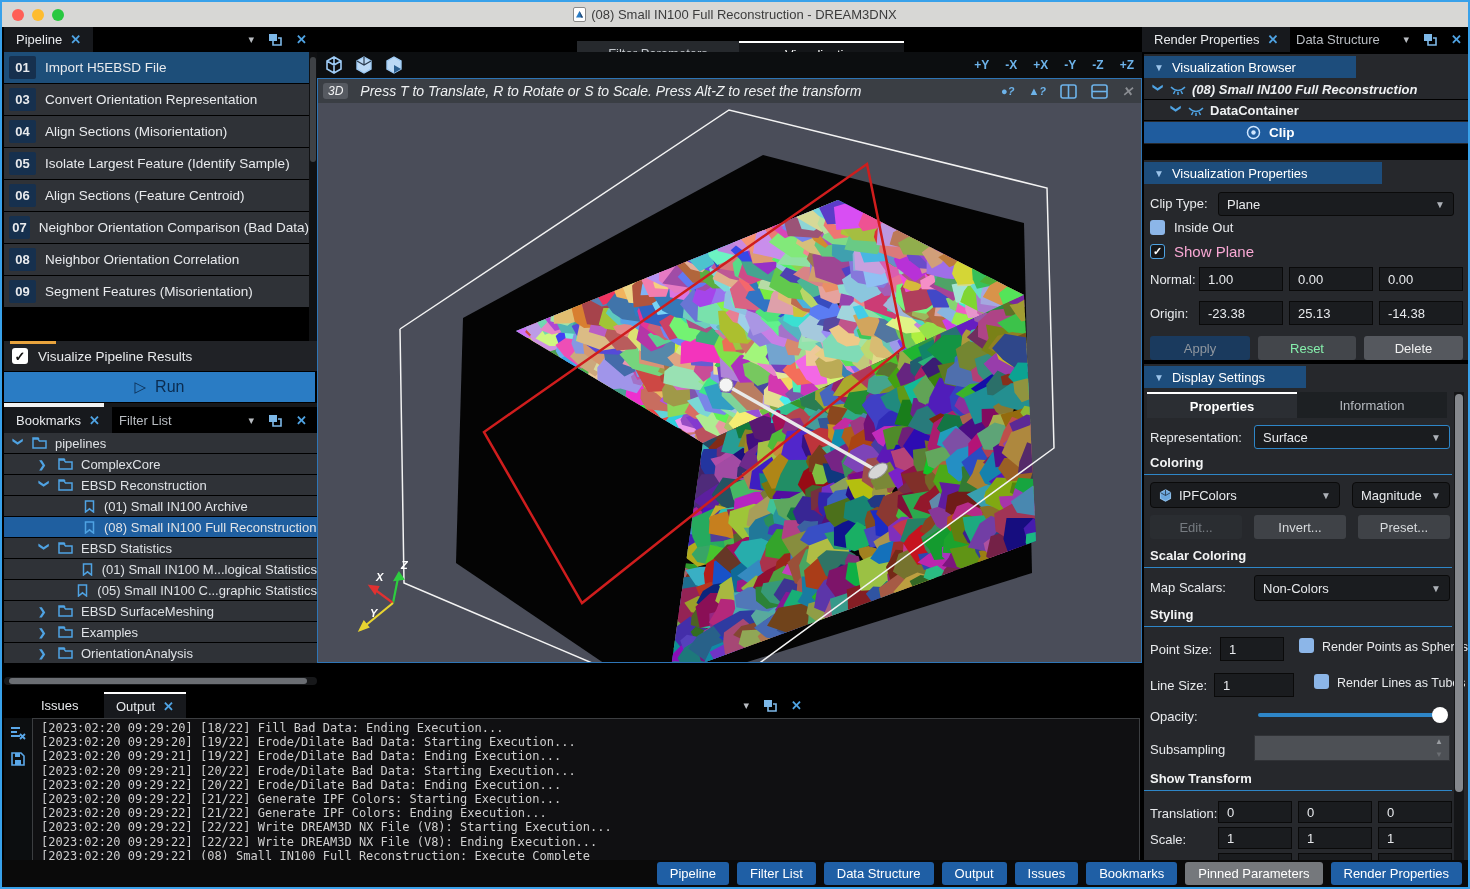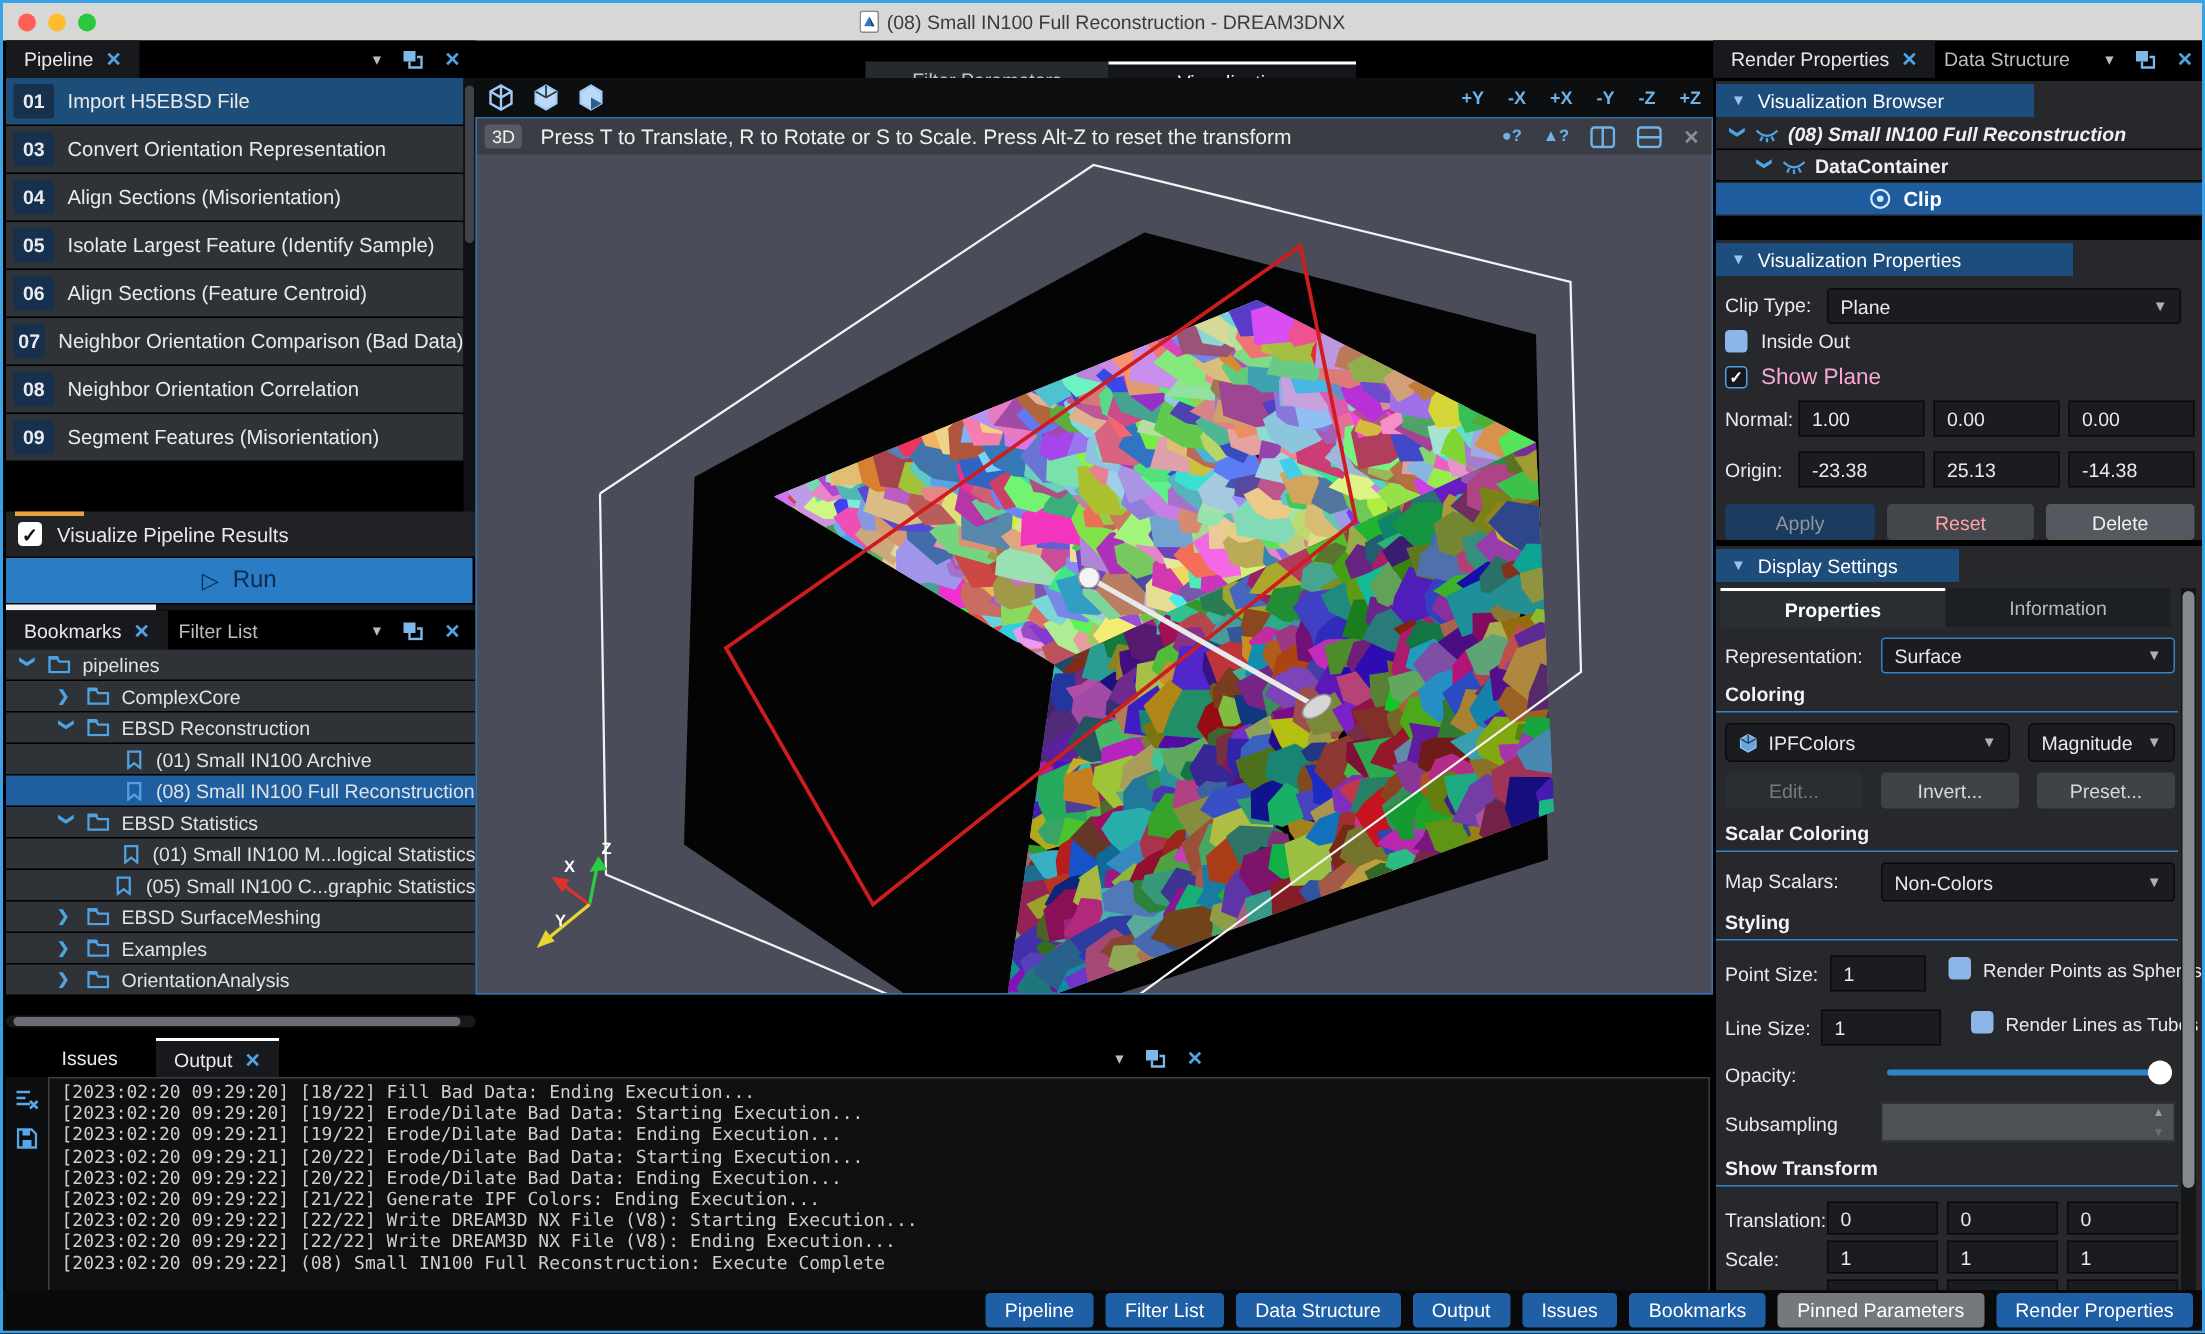--- a/index.html
+++ b/index.html
@@ -40,21 +40,21 @@
   .chev { color:#4fa3e3; font-size:10px; font-weight:bold; display:inline-block; width:12px; }
   .chev.open { transform:rotate(90deg); }
   
   .ctabbar { position:absolute; left:315px; top:25px; width:825px; height:25px; background:#000;margin-top:14px; }
   .ctab { position:absolute; top:0; height:25px; display:flex; align-items:center; justify-content:center;
           font-size:13px; color:#c3c7cc; background:#26292d; }
   .ctab.active { background:#141619; color:#fff; border-top:2px solid #fff; }
   .ctoolbar { position:absolute; left:315px; top:50px; width:825px; height:26px; background:#0c0e10;
               display:flex; align-items:center; }
   .cambtn { color:#6db3ea; font-weight:bold; font-size:12px; padding:0 8px; }
-  .vp-frame { position:absolute; left:315px; top:76px; width:825px; height:585px; border:1px solid #2e75b6; background:#4a4d59; }
+  .vp-frame { position:absolute; left:315px; top:76px; width:825px; height:585px; border:1px solid #2e75b6; background:#4a4d59;font-style:italic; }
   .hintbar { position:absolute; left:0; top:0; width:823px; height:24px; background:#3a3e44;
              display:flex; align-items:center; }
   .badge3d { margin-left:5px; padding:1px 5px; background:#565a61; border-radius:3px; color:#f2f3f4; font-size:12px; }
   .hint { margin-left:12px; font-size:14px; color:#eef0f2; }
   .hint-icons { position:absolute; right:8px; top:0; height:24px; display:flex; align-items:center; gap:14px; }
   .info-ic { color:#6db3ea; font-size:11px; font-weight:bold; }
   
   .out-iconstrip { position:absolute; left:2px; top:716px; width:28px; height:144px; background:#0c0e10;
                    display:flex; flex-direction:column; align-items:center; gap:12px; padding-top:8px; }
   .logarea { position:absolute; left:30px; top:716px; width:1108px; height:144px; background:#101012;
@@ -1276,20 +1276,21 @@
         <rect x="4" y="8" width="6" height="5" fill="#5aa7e8"></rect>
         <rect x="4" y="1" width="5" height="4" fill="#5aa7e8"></rect>
       </svg>
   </div>
   <div class="logarea">
       <div>[2023:02:20 09:29:20] [18/22] Fill Bad Data: Ending Execution...</div>
       <div>[2023:02:20 09:29:20] [19/22] Erode/Dilate Bad Data: Starting Execution...</div>
       <div>[2023:02:20 09:29:21] [19/22] Erode/Dilate Bad Data: Ending Execution...</div>
       <div>[2023:02:20 09:29:21] [20/22] Erode/Dilate Bad Data: Starting Execution...</div>
       <div>[2023:02:20 09:29:22] [20/22] Erode/Dilate Bad Data: Ending Execution...</div>
+      <div>[2023:02:20 09:29:22] [21/22] Generate IPF Colors: Starting Execution...</div>
       <div>[2023:02:20 09:29:22] [21/22] Generate IPF Colors: Ending Execution...</div>
       <div>[2023:02:20 09:29:22] [22/22] Write DREAM3D NX File (V8): Starting Execution...</div>
       <div>[2023:02:20 09:29:22] [22/22] Write DREAM3D NX File (V8): Ending Execution...</div>
       <div>[2023:02:20 09:29:22] (08) Small IN100 Full Reconstruction: Execute Complete</div>
     </div>
 
   <div style="position:absolute;left:1140px;top:25px;width:328px;height:25px;background:#000;">
     <span class="tab active" style="position:absolute;left:0;">
       <span>Render Properties</span>
       <span class="x-blue">✕</span>
@@ -1356,21 +1357,21 @@
   <input class="rinput" style="left: 1197px; top: 265px; width: 84px;" value="1.00">
   <input class="rinput" style="left: 1287px; top: 265px; width: 84px;" value="0.00">
   <input class="rinput" style="left: 1377px; top: 265px; width: 84px;" value="0.00">
   <span class="rlabel" style="left:1148px;top:304px;">Origin:</span>
   <input class="rinput" style="left: 1197px; top: 299px; width: 84px;" value="-23.38">
   <input class="rinput" style="left: 1287px; top: 299px; width: 84px;" value="25.13">
   <input class="rinput" style="left: 1377px; top: 299px; width: 84px;" value="-14.38">
   <div class="rbtn" style="left:1148px;top:334px;width:100px;background:#1a3a5e;color:#8f969e;">
       <span>Apply</span>
     </div>
-  <div class="rbtn" style="left:1256px;top:334px;width:98px;background:#43464b;color:#fca5a5;">
+  <div class="rbtn" style="left:1256px;top:334px;width:98px;background:#43464b;color:#86efac;">
       <span>Reset</span>
     </div>
   <div class="rbtn" style="left:1362px;top:334px;width:99px;background:#55585e;color:#f0f0f0;">
       <span>Delete</span>
     </div>
 
   <div class="panel-bg" style="position:absolute;left:1142px;top:362px;width:326px;height:498px;"></div>
   <div class="sec-h" style="left:1142px;top:364px;width:162px;">
     <span class="sc">▼</span>
     <span>Display Settings</span>

